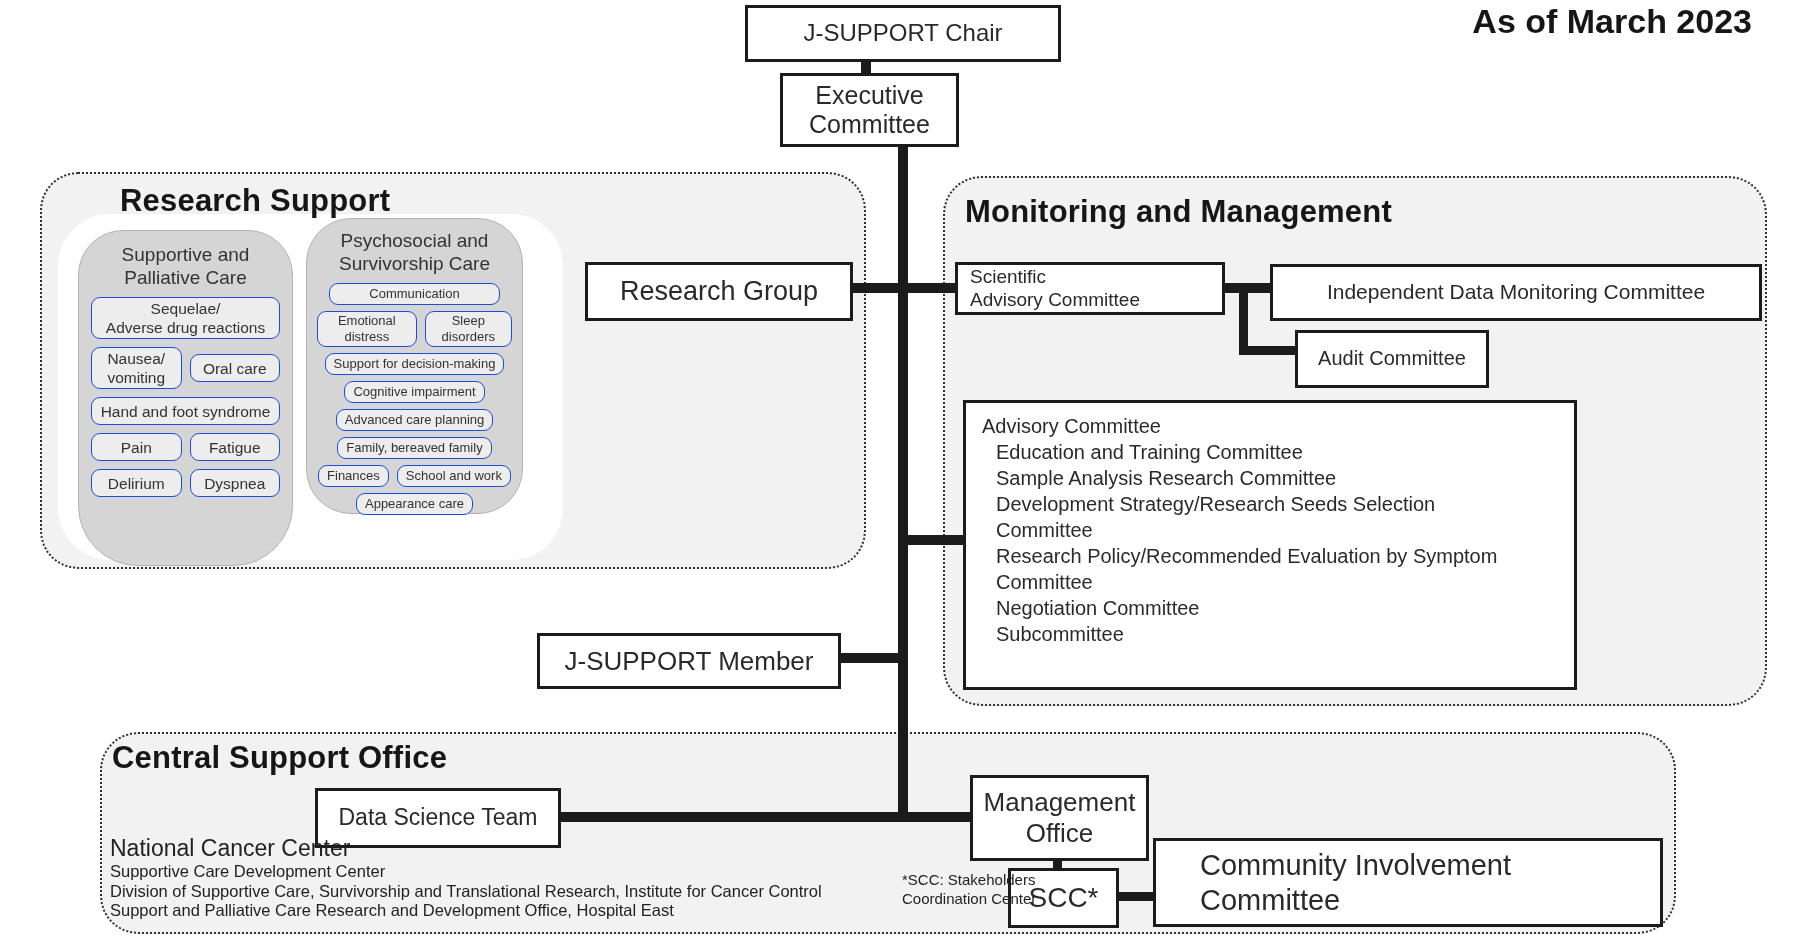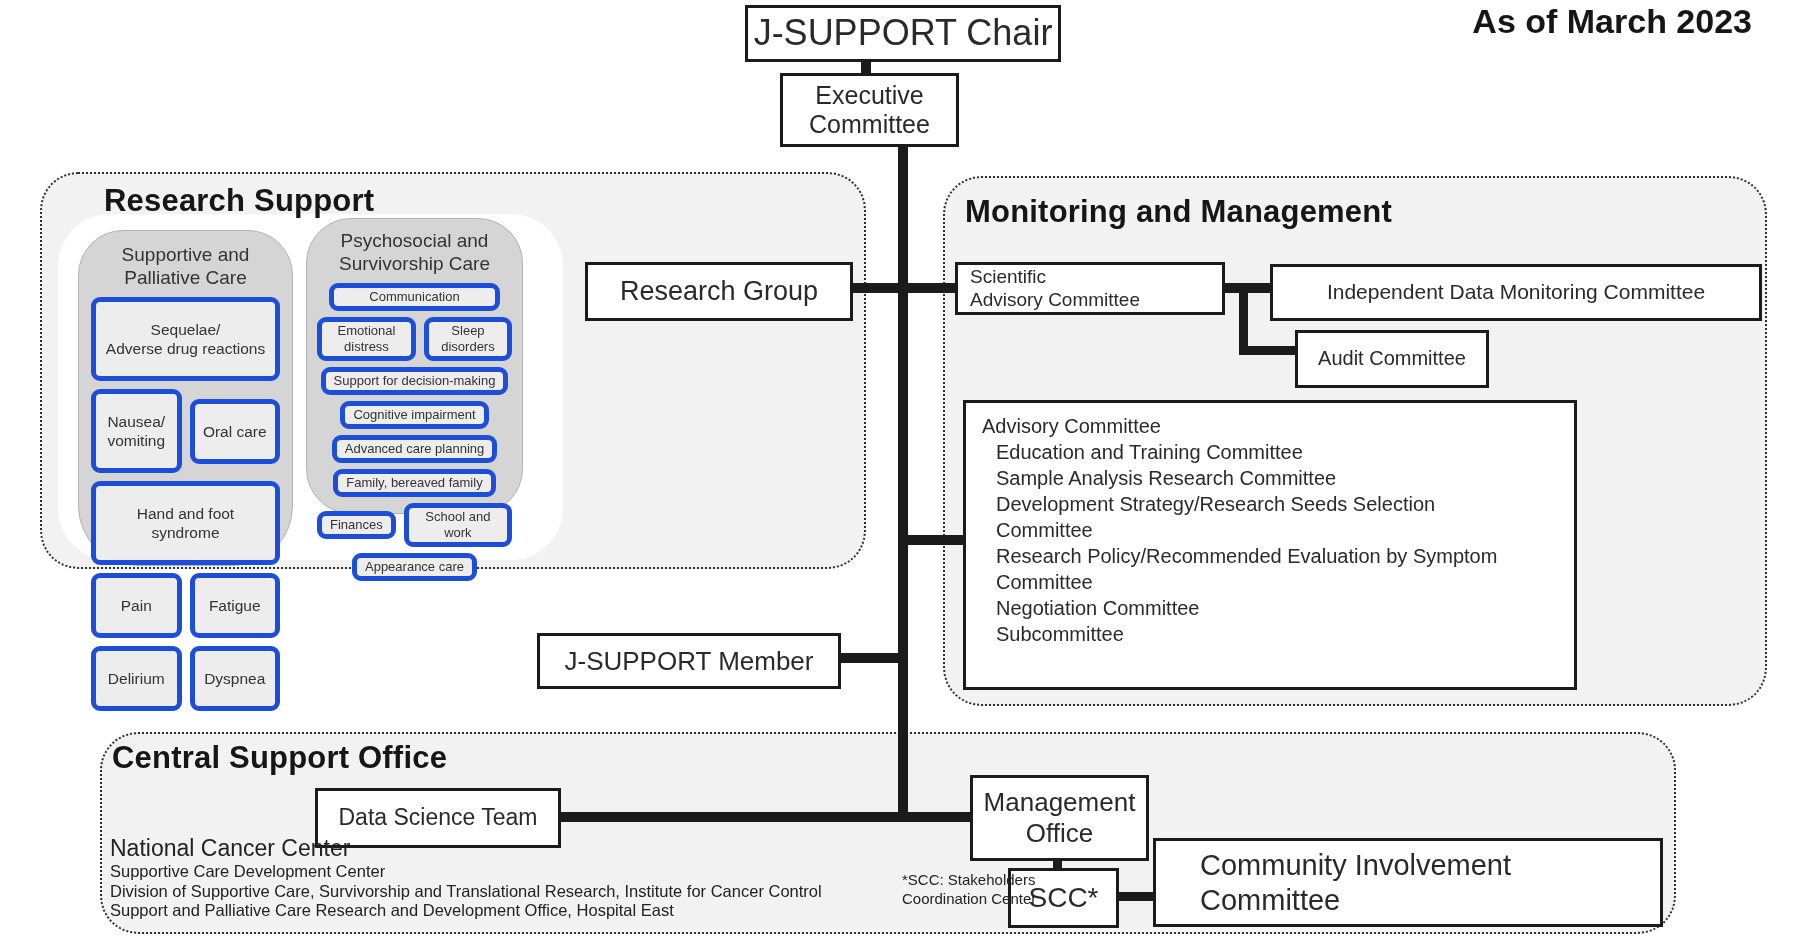--- a/index.html
+++ b/index.html
@@ -16,38 +16,38 @@
   .conn{position:absolute;background:#1b1b1b;}
   
   .white-panel{position:absolute;left:58px;top:214px;width:505px;height:346px;background:#ffffff;border-radius:52px;}
   .care-card{position:absolute;background:#d5d5d5;border:1px solid #b3b3b3;box-sizing:border-box;display:flex;flex-direction:column;}
   .card-supportive{left:78px;top:230px;width:215px;height:336px;border-radius:45px 45px 60px 60px;padding:12px 12px 0;}
   .card-psych{left:306px;top:218px;width:217px;height:296px;border-radius:45px;padding:10px 10px 0;}
   .card-title{text-align:center;font-size:19px;line-height:23px;color:#333;white-space:pre-line;margin-bottom:8px;}
   .chip-rows{display:flex;flex-direction:column;gap:8px;}
   .card-psych .chip-rows{gap:6px;}
   .chip-row{display:flex;gap:8px;justify-content:center;align-items:center;}
-  .chip{background:#ededed;border:5px solid #1d4ed8;border-radius:9px;display:flex;align-items:center;justify-content:center;text-align:center;white-space:pre-line;color:#333;}
-  .card-supportive .chip{font-size:15.5px;line-height:19px;min-height:28px;padding:18px 6px;box-sizing:border-box;}
+  .chip{background:#ededed;border:1px solid #1d4ed8;border-radius:9px;display:flex;align-items:center;justify-content:center;text-align:center;white-space:pre-line;color:#333;}
+  .card-supportive .chip{font-size:15.5px;line-height:19px;min-height:28px;padding:1px 6px;box-sizing:border-box;}
   .card-supportive .chip-row .chip{flex:1 1 0;}
   .card-supportive .chip:only-child{flex:1 1 auto;width:100%;}
   .card-psych .chip{font-size:13px;line-height:16px;min-height:22px;padding:1px 8px;box-sizing:border-box;}
   .card-psych .chip-row:first-child .chip{width:88%;}
   .caption{position:absolute;left:58px;top:524px;width:505px;text-align:center;font-size:18px;color:#4a4a4a;}
   
   .adv-box{position:absolute;left:963px;top:400px;width:614px;height:290px;background:#fff;border:3px solid #1b1b1b;box-sizing:border-box;padding:10px 16px;font-size:20px;line-height:26px;text-align:left;}
   .adv-item{padding-left:14px;white-space:pre-line;}
   
   .org-block{position:absolute;left:110px;top:834px;text-align:left;}
   .org-title{font-size:23px;line-height:28px;color:#222;}
   .org-line{font-size:16.5px;line-height:19.5px;color:#222;}
   .scc-note{position:absolute;left:902px;top:870px;font-size:15px;line-height:19px;white-space:pre-line;color:#222;}
   .as-of{position:absolute;right:45px;top:2px;font-size:34px;font-weight:bold;color:#161616;}
   
-  #b-chair{left:745px;top:5px;width:310px;height:51px;font-size:36px;}
+  #b-chair{left:745px;top:5px;width:310px;height:51px;font-size:24px;}
   #b-exec{left:780px;top:73px;width:173px;height:68px;font-size:25px;}
   #b-rgroup{left:585px;top:262px;width:262px;height:53px;font-size:27px;}
   #b-sci{left:955px;top:262px;width:270px;height:53px;font-size:19px;justify-content:flex-start;text-align:left;padding-left:12px;box-sizing:border-box;}
   #b-idmc{left:1270px;top:264px;width:486px;height:51px;font-size:21px;}
   #b-audit{left:1295px;top:330px;width:188px;height:52px;font-size:20px;}
   #b-member{left:537px;top:633px;width:298px;height:50px;font-size:26px;}
   #b-dst{left:315px;top:788px;width:240px;height:54px;font-size:23px;}
   #b-mgmt{left:970px;top:775px;width:173px;height:80px;font-size:26px;}
   #b-scc{left:1008px;top:868px;width:105px;height:54px;font-size:28px;}
   #b-comm{left:1153px;top:838px;width:510px;height:89px;font-size:29px;justify-content:flex-start;text-align:left;padding-left:44px;box-sizing:border-box;}
@@ -59,21 +59,21 @@
   #c-drop{left:1239px;top:283px;width:9px;height:72px;}
   #c-audit{left:1239px;top:346px;width:58px;height:9px;}
   #c-advisory{left:905px;top:535px;width:60px;height:10px;}
   #c-member{left:834px;top:653px;width:66px;height:10px;}
   #c-bottom{left:554px;top:812px;width:418px;height:10px;}
   #c-mgmt-scc{left:1053px;top:854px;width:9px;height:15px;}
   #c-scc-comm{left:1113px;top:892px;width:42px;height:9px;}
   #z-research{left:40px;top:172px;width:822px;height:393px;}
   #z-monitoring{left:943px;top:176px;width:820px;height:526px;}
   #z-central{left:100px;top:732px;width:1572px;height:198px;}
-  #t-research{left:104px;top:183px;}
+  #t-research{left:120px;top:183px;}
   #t-monitoring{left:965px;top:194px;}
   #t-central{left:112px;top:740px;}
 </style>
 </head>
 <body>
 
 <div id="canvas">
 
   <div class="zone" id="z-research"></div>
   <div class="zone" id="z-monitoring"></div>

